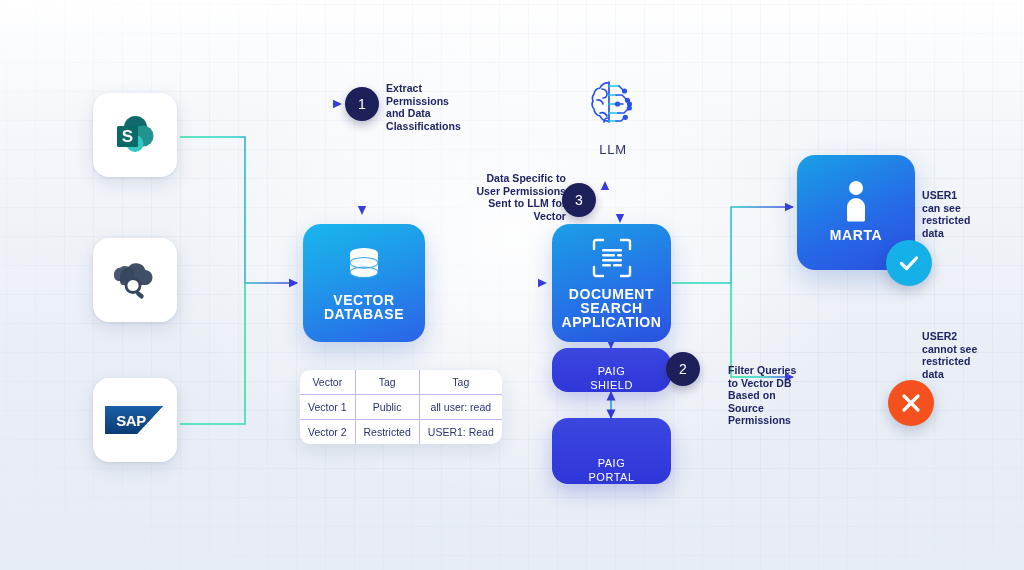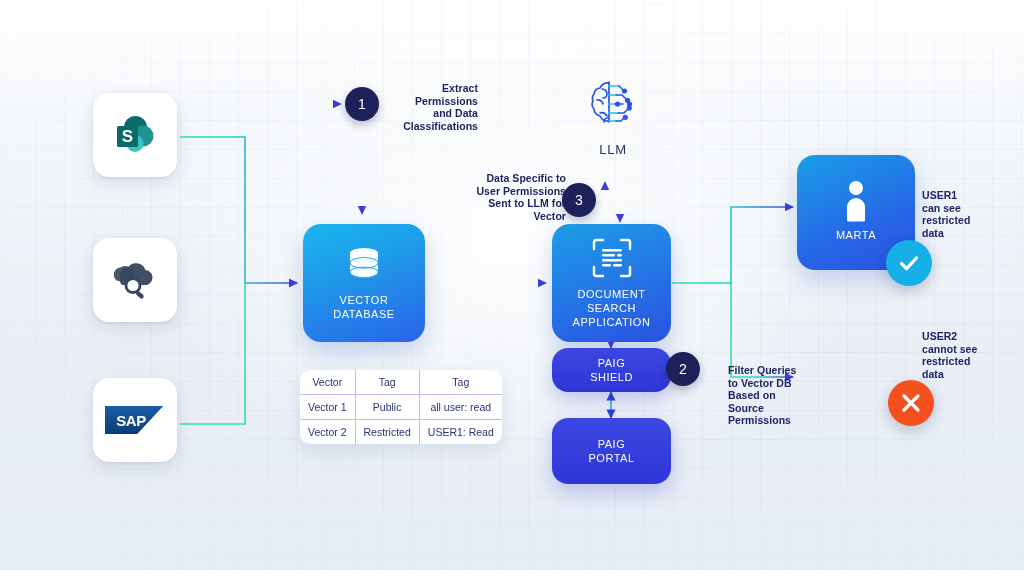--- a/index.html
+++ b/index.html
@@ -42,30 +42,30 @@
   }
 
   
   .box{
     border-radius:18px;color:#fff;display:flex;flex-direction:column;
     align-items:center;justify-content:center;
     box-shadow:0 10px 24px rgba(30,80,180,.22);
     text-align:center;
   }
   .box .lbl{
-    font-size:11px;letter-spacing:.55px;line-height:14px;font-weight:400;
+    font-size:14px;letter-spacing:.55px;line-height:14px;font-weight:700;
     margin-top:9px;
   }
   .cyanblue{background:linear-gradient(160deg,#19b6ef 0%, #1f9be9 38%, #2a63e8 100%);}
   .bluebox{background:linear-gradient(160deg,#1b9fe6 0%, #2573e6 55%, #2a52e0 100%);}
   .indigo{background:linear-gradient(180deg,#3b47e0 0%, #2f36d8 100%);}
   .userbox{background:linear-gradient(155deg,#1a9fe6 0%, #2668e7 60%, #2b4fdf 100%);}
 
   .pill{
-    border-radius:16px;color:#fff;display:flex;align-items:center;justify-content:center;
+    border-radius:16px;color:#fff;display:flex;align-items:flex-end;justify-content:center;
     box-shadow:0 8px 20px rgba(40,50,190,.25);
     font-size:11px;letter-spacing:.5px;line-height:14px;text-align:center;
   }
 
   
   .step{
     width:34px;height:34px;border-radius:50%;
     background:#1d2059;color:#fff;display:flex;align-items:center;justify-content:center;
     font-size:14px;font-weight:400;
     box-shadow:0 4px 10px rgba(20,25,70,.28);
@@ -207,21 +207,21 @@
           </linearGradient>
         </defs>
         <text x="26" y="22" font-family="'Liberation Sans',sans-serif" font-size="15" font-weight="bold" fill="#fff" text-anchor="middle" letter-spacing="-0.5">SAP</text>
       </svg>
     </div>
   </div>
 
   <div class="node" style="left:345px;top:87px;">
     <div class="step">1</div>
   </div>
-  <div class="node cap" style="left:386px;top:82px;width:92px;white-space:pre-line;text-align:right;">Extract
+  <div class="node cap" style="left:386px;top:82px;width:92px;white-space:pre-line;">Extract
 Permissions
 and Data
 Classifications</div>
 
   <div class="node box cyanblue" style="left:303px;top:224px;width:122px;height:118px;">
     <svg width="42" height="38" viewBox="0 0 42 38">
       <ellipse cx="21" cy="7.5" rx="14" ry="5.6" fill="#fff"></ellipse>
       <path d="M7,7.5 v9 a14,5.6 0 0 0 28,0 v-9" fill="#fff" opacity=".97"></path>
       <path d="M7,17 v9 a14,5.6 0 0 0 28,0 v-9" fill="#fff" opacity=".97"></path>
       <ellipse cx="21" cy="16.8" rx="14" ry="5.3" fill="none" stroke="#3aa9e8" stroke-width="1.1"></ellipse>

